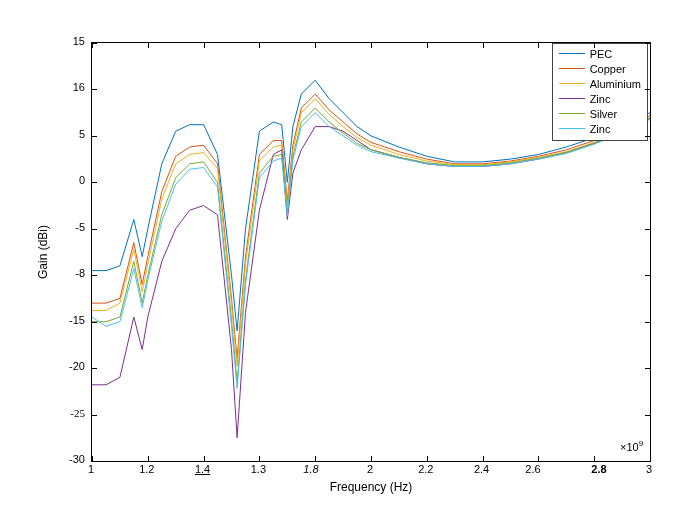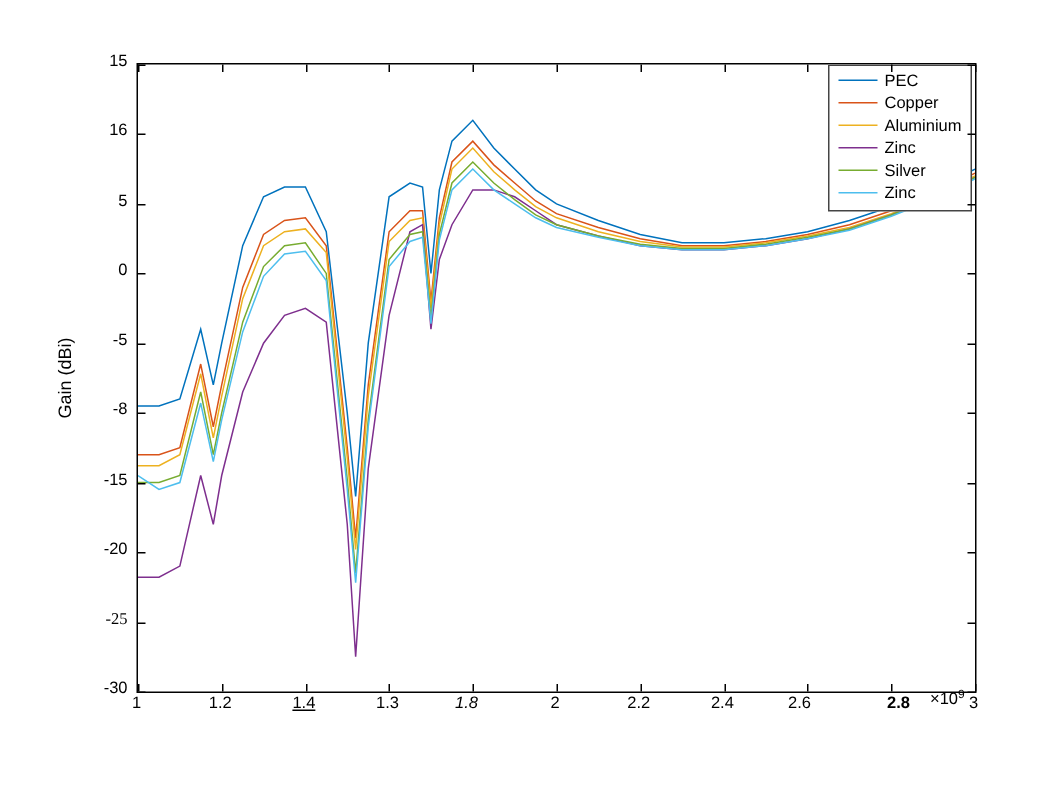--- a/index.html
+++ b/index.html
@@ -53,21 +53,21 @@
   .xlabel {
     position: absolute;
     top: 480px;
     left: 91px;
     width: 560px;
     text-align: center;
     font-size: 12px;
   }
   .xexp {
     position: absolute;
-    top: 458px;
+    top: 439px;
     left: 620px;
     font-size: 11px;
   }
   .xexp sup { font-size: 8px; }
   .xtick { position: absolute; top: 463px; width: 40px; margin-left: -20px; text-align: center; font-size: 11px; }
   .ytick { position: absolute; left: 55px; width: 30px; text-align: right; font-size: 11px; margin-top: -7px; }
   .tickmark-x { position: absolute; width: 1px; height: 5px; background: #000; top: 0; }
   .tickmark-x.bottom { top: auto; bottom: 0; }
   .tickmark-y { position: absolute; height: 1px; width: 5px; background: #000; left: 0; }
   .tickmark-y.right { left: auto; right: 0; }
@@ -199,15 +199,16 @@
       <div class="ytick" style="top: 367.111px;">-20</div>
       <div class="ytick" style="top: 320.667px;">-15</div>
       <div class="ytick" style="top: 274.222px;">-8</div>
       <div class="ytick" style="top: 227.778px;">-5</div>
       <div class="ytick" style="top: 181.333px;">0</div>
       <div class="ytick" style="top: 134.889px;">5</div>
       <div class="ytick" style="top: 88.4444px;">16</div>
       <div class="ytick" style="top: 42px;">15</div>
     </div>
 
+  <div class="xlabel">Frequency (Hz)</div>
   <div class="xexp">×10<sup>9</sup></div>
 
 </div>
 
 </body></html>

